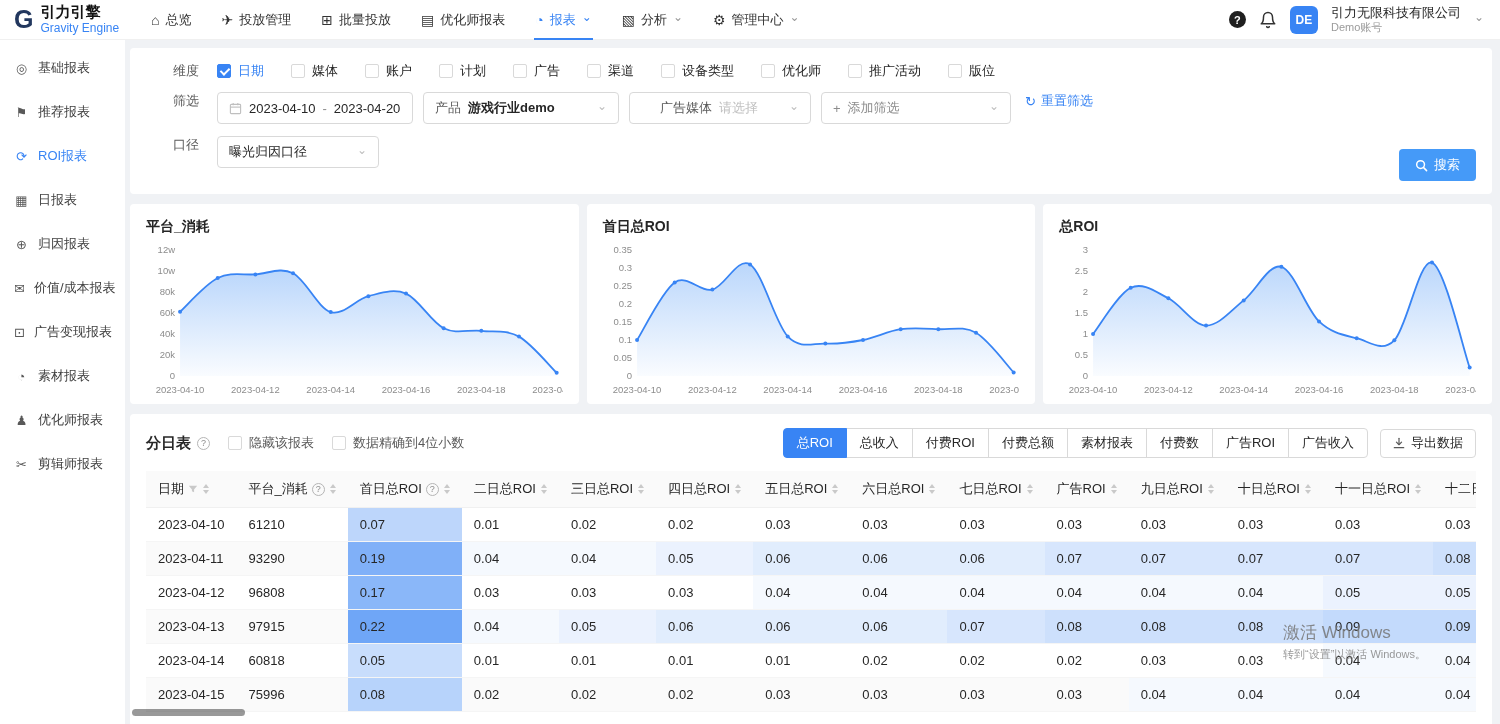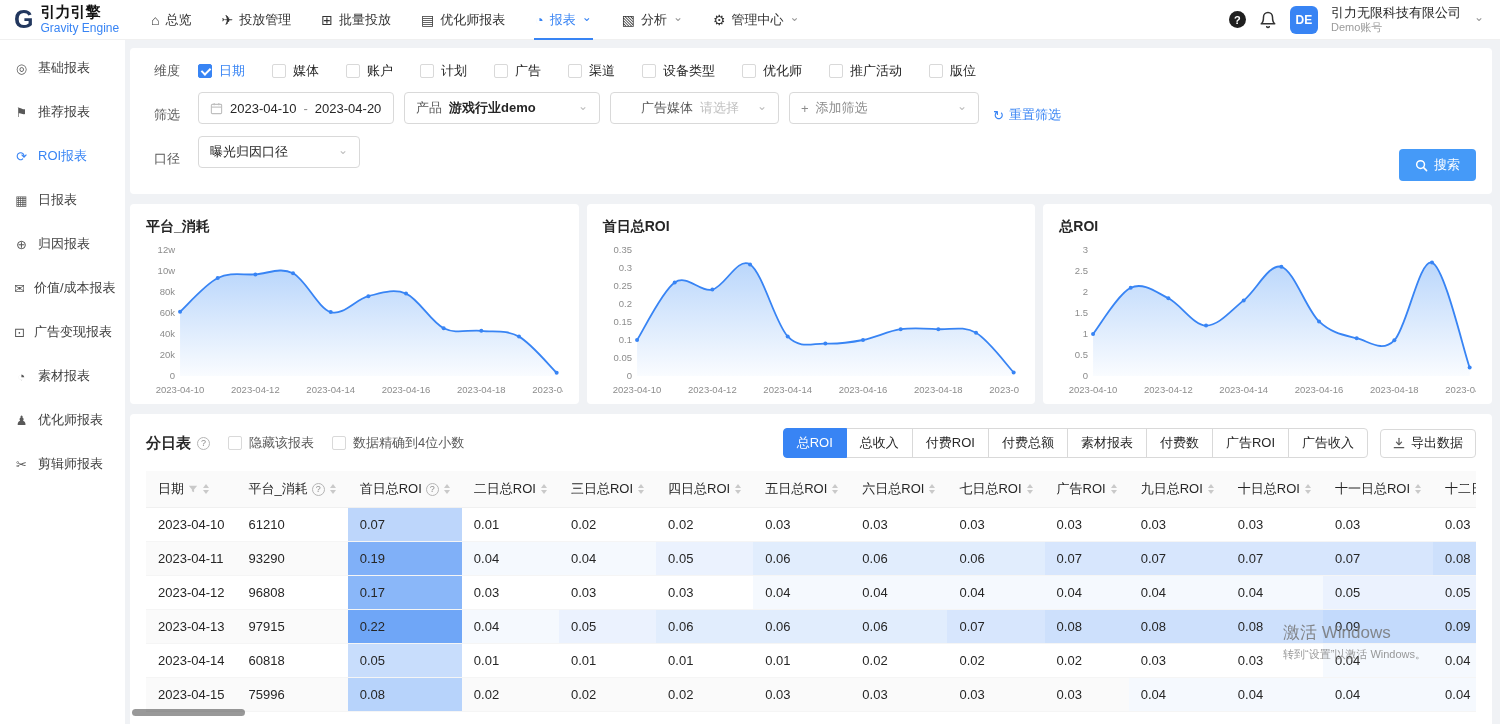--- a/index.html
+++ b/index.html
@@ -38,41 +38,41 @@
   .layout { display:flex; height:684px; }
   .sidebar { width:125px; background:#fff; padding-top:6px; flex-shrink:0; }
   .side-item { display:flex; align-items:center; gap:9px; padding:13px 14px; cursor:pointer;
     color:#404040; white-space:nowrap; }
   .side-item .s-icon { width:15px; text-align:center; font-size:13px; color:#595959; }
   .side-item.active, .side-item.active .s-icon { color:#3884f4; }
   .main { flex:1; padding:8px 8px 0 5px; overflow:hidden; }
   .card { background:#fff; border-radius:4px; }
   
   .filter-card { padding:14px 24px; position:relative; margin-bottom:10px; }
-  .f-row { display:flex; align-items:flex-end; margin-bottom:12px; }
+  .f-row { display:flex; align-items:flex-start; margin-bottom:12px;margin-left:19px; }
   .f-row:last-child { margin-bottom:0; }
   .f-label { width:44px; color:#595959; flex-shrink:0; }
   .dims { display:flex; gap:27px; align-items:center; }
   .dim { display:inline-flex; align-items:center; gap:7px; cursor:pointer; }
   .cb { width:14px; height:14px; border:1px solid #d9d9d9; border-radius:2px; background:#fff;
     position:relative; flex-shrink:0; }
   .cb.checked { background:#3884f4; border-color:#3884f4; }
   .cb.checked::after { content:''; position:absolute; left:4px; top:1px; width:4px; height:7px;
     border:solid #fff; border-width:0 2px 2px 0; transform:rotate(45deg); }
   .dim-label.on { color:#3884f4; }
   .input-box { height:32px; border:1px solid #d9d9d9; border-radius:4px; background:#fff;
     display:flex; align-items:center; padding:0 11px; margin-right:10px; gap:7px; cursor:pointer; white-space:nowrap; }
   .date-box { width:196px; }
   .date-sep { color:#8c8c8c; }
   .sel .prefix { color:#595959; }
   .sel .val { color:#262626; font-weight:bold; }
   .sel .placeholder { color:#bfbfbf; }
   .sel-caret { margin-left:auto; color:#bfbfbf; font-size:12px; line-height:0.6; margin-top:-3px; }
   .product { width:196px; }
-  .media { width:169px;padding-left:30px; }
+  .media { width:182px;padding-left:30px; }
   .addf { width:190px; }
   .addf .plus { color:#8c8c8c; }
   .addf .placeholder { color:#8c8c8c; }
   .caliber { width:162px; }
   .caliber .val { font-weight:normal; }
   .reset-link { color:#3884f4; display:flex; align-items:center; gap:5px; cursor:pointer; margin-left:4px; }
   .search-btn { position:absolute; right:16px; bottom:13px; height:32px; padding:0 16px;
     background:#459af8; border:none; border-radius:4px; color:#fff; font-size:13px;
     display:flex; align-items:center; gap:6px; cursor:pointer;
     font-family:"Liberation Sans","DejaVu Sans",sans-serif; }

